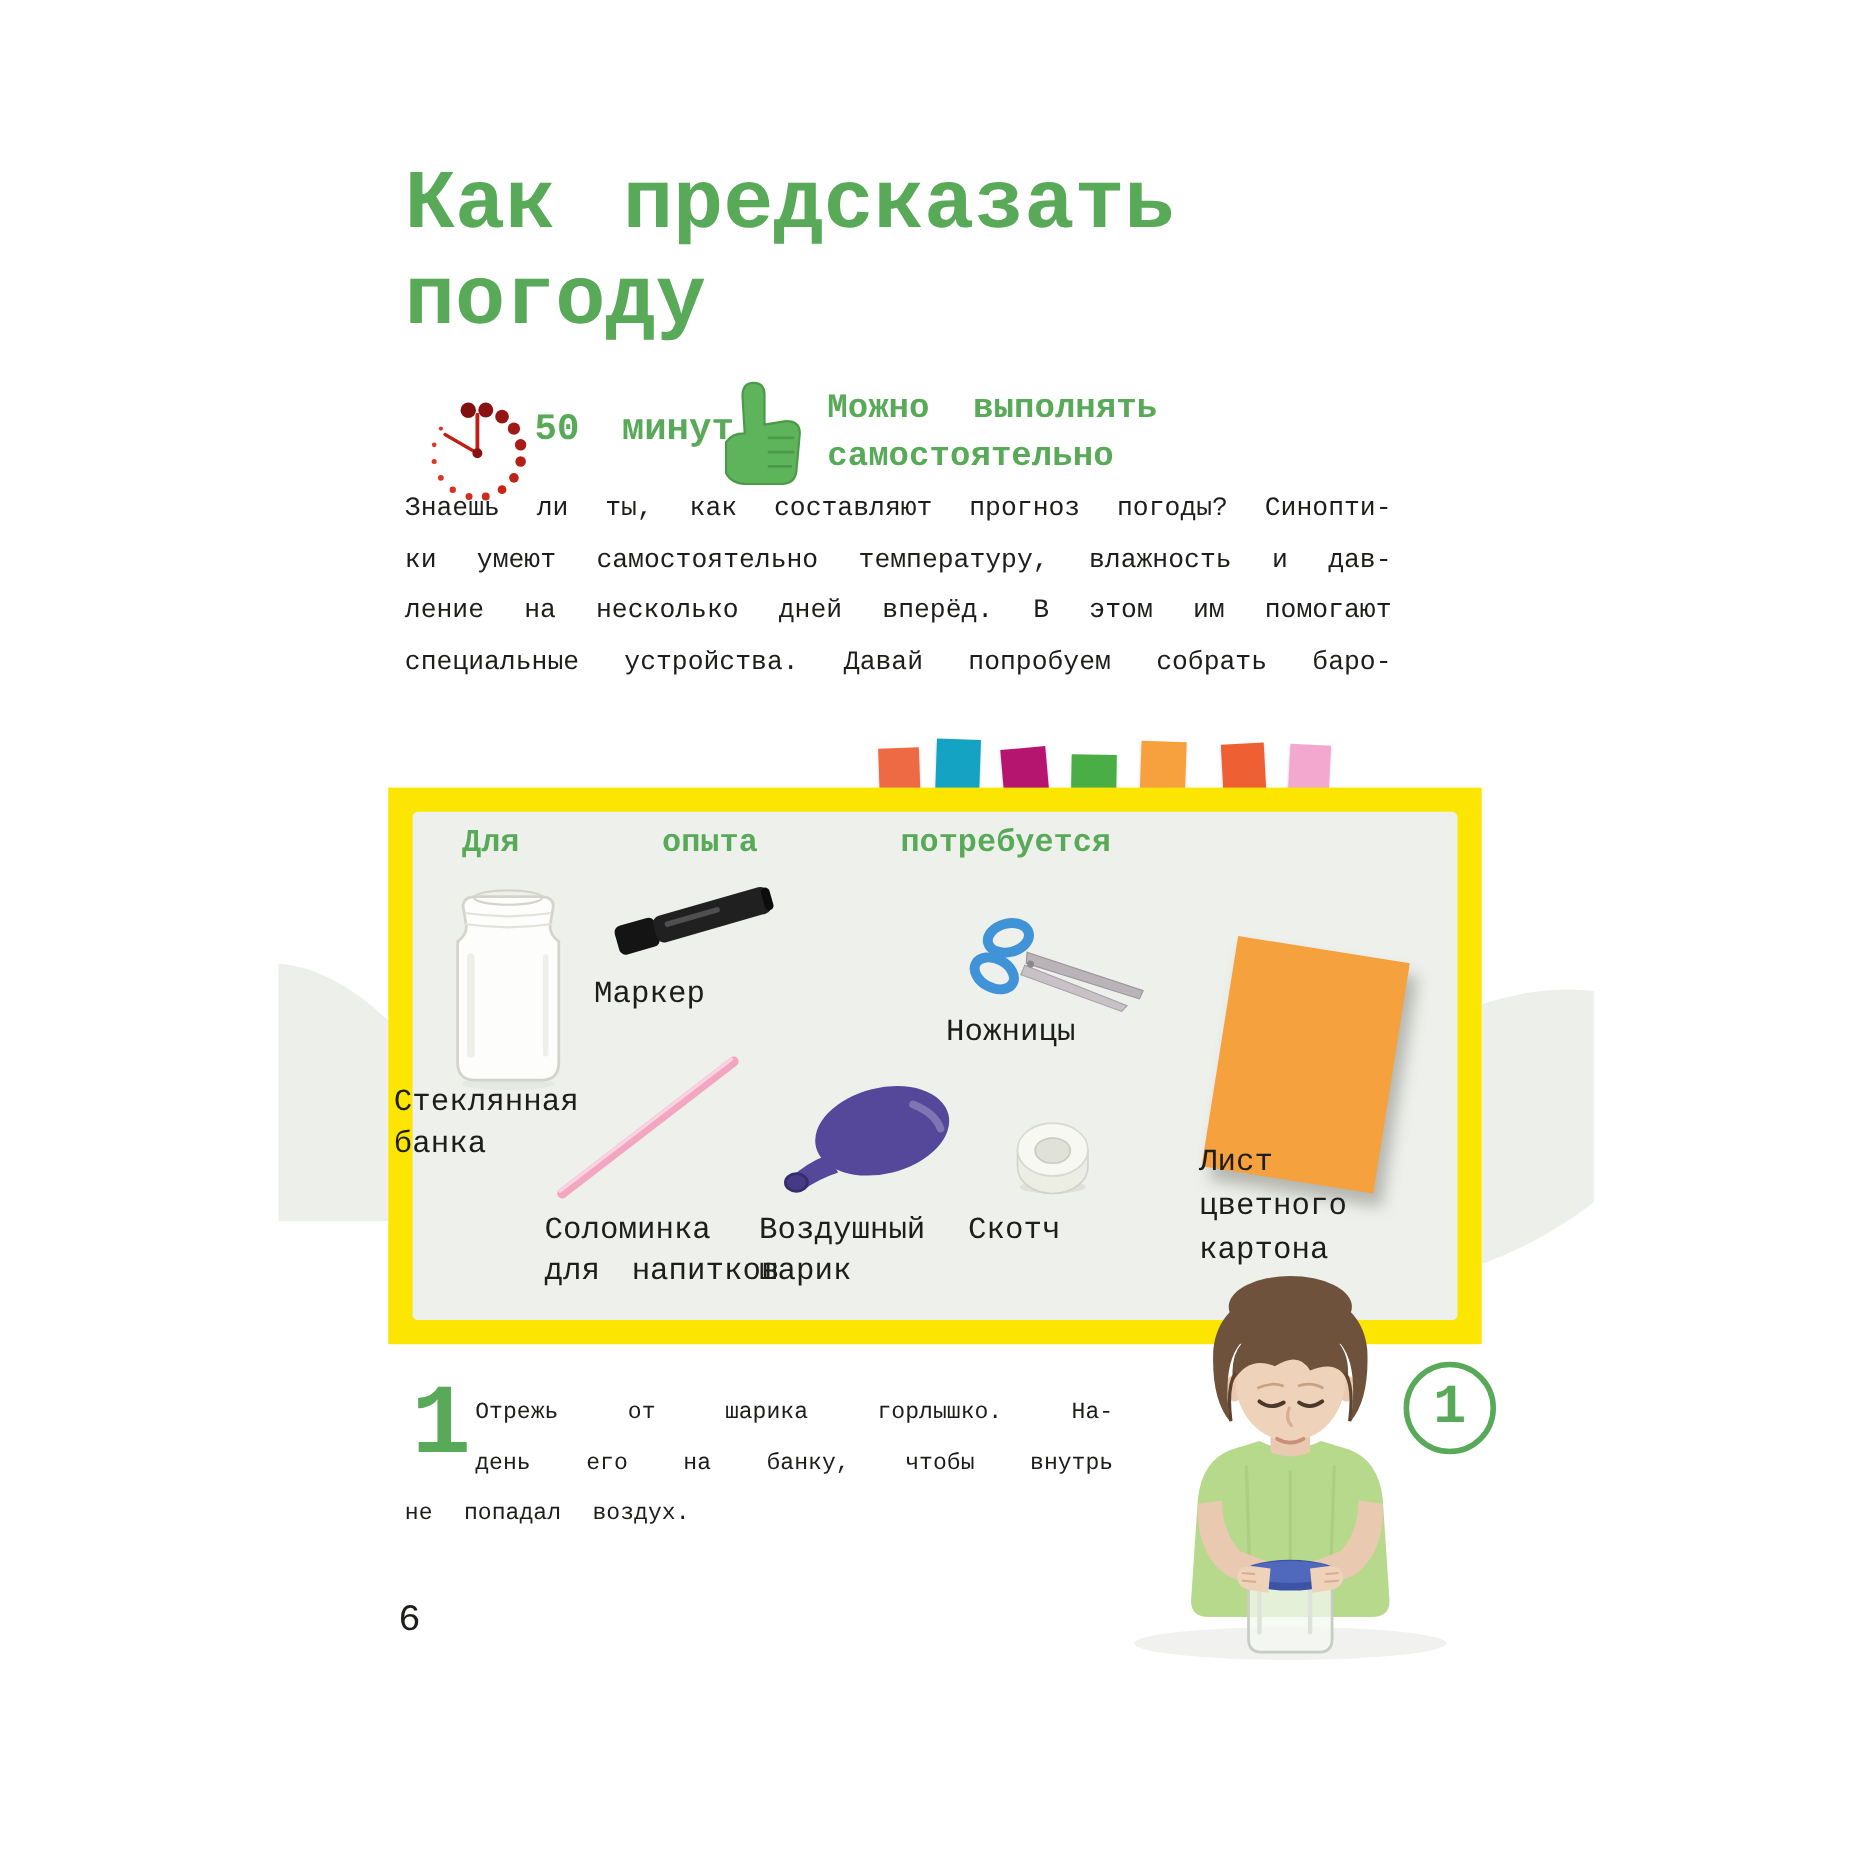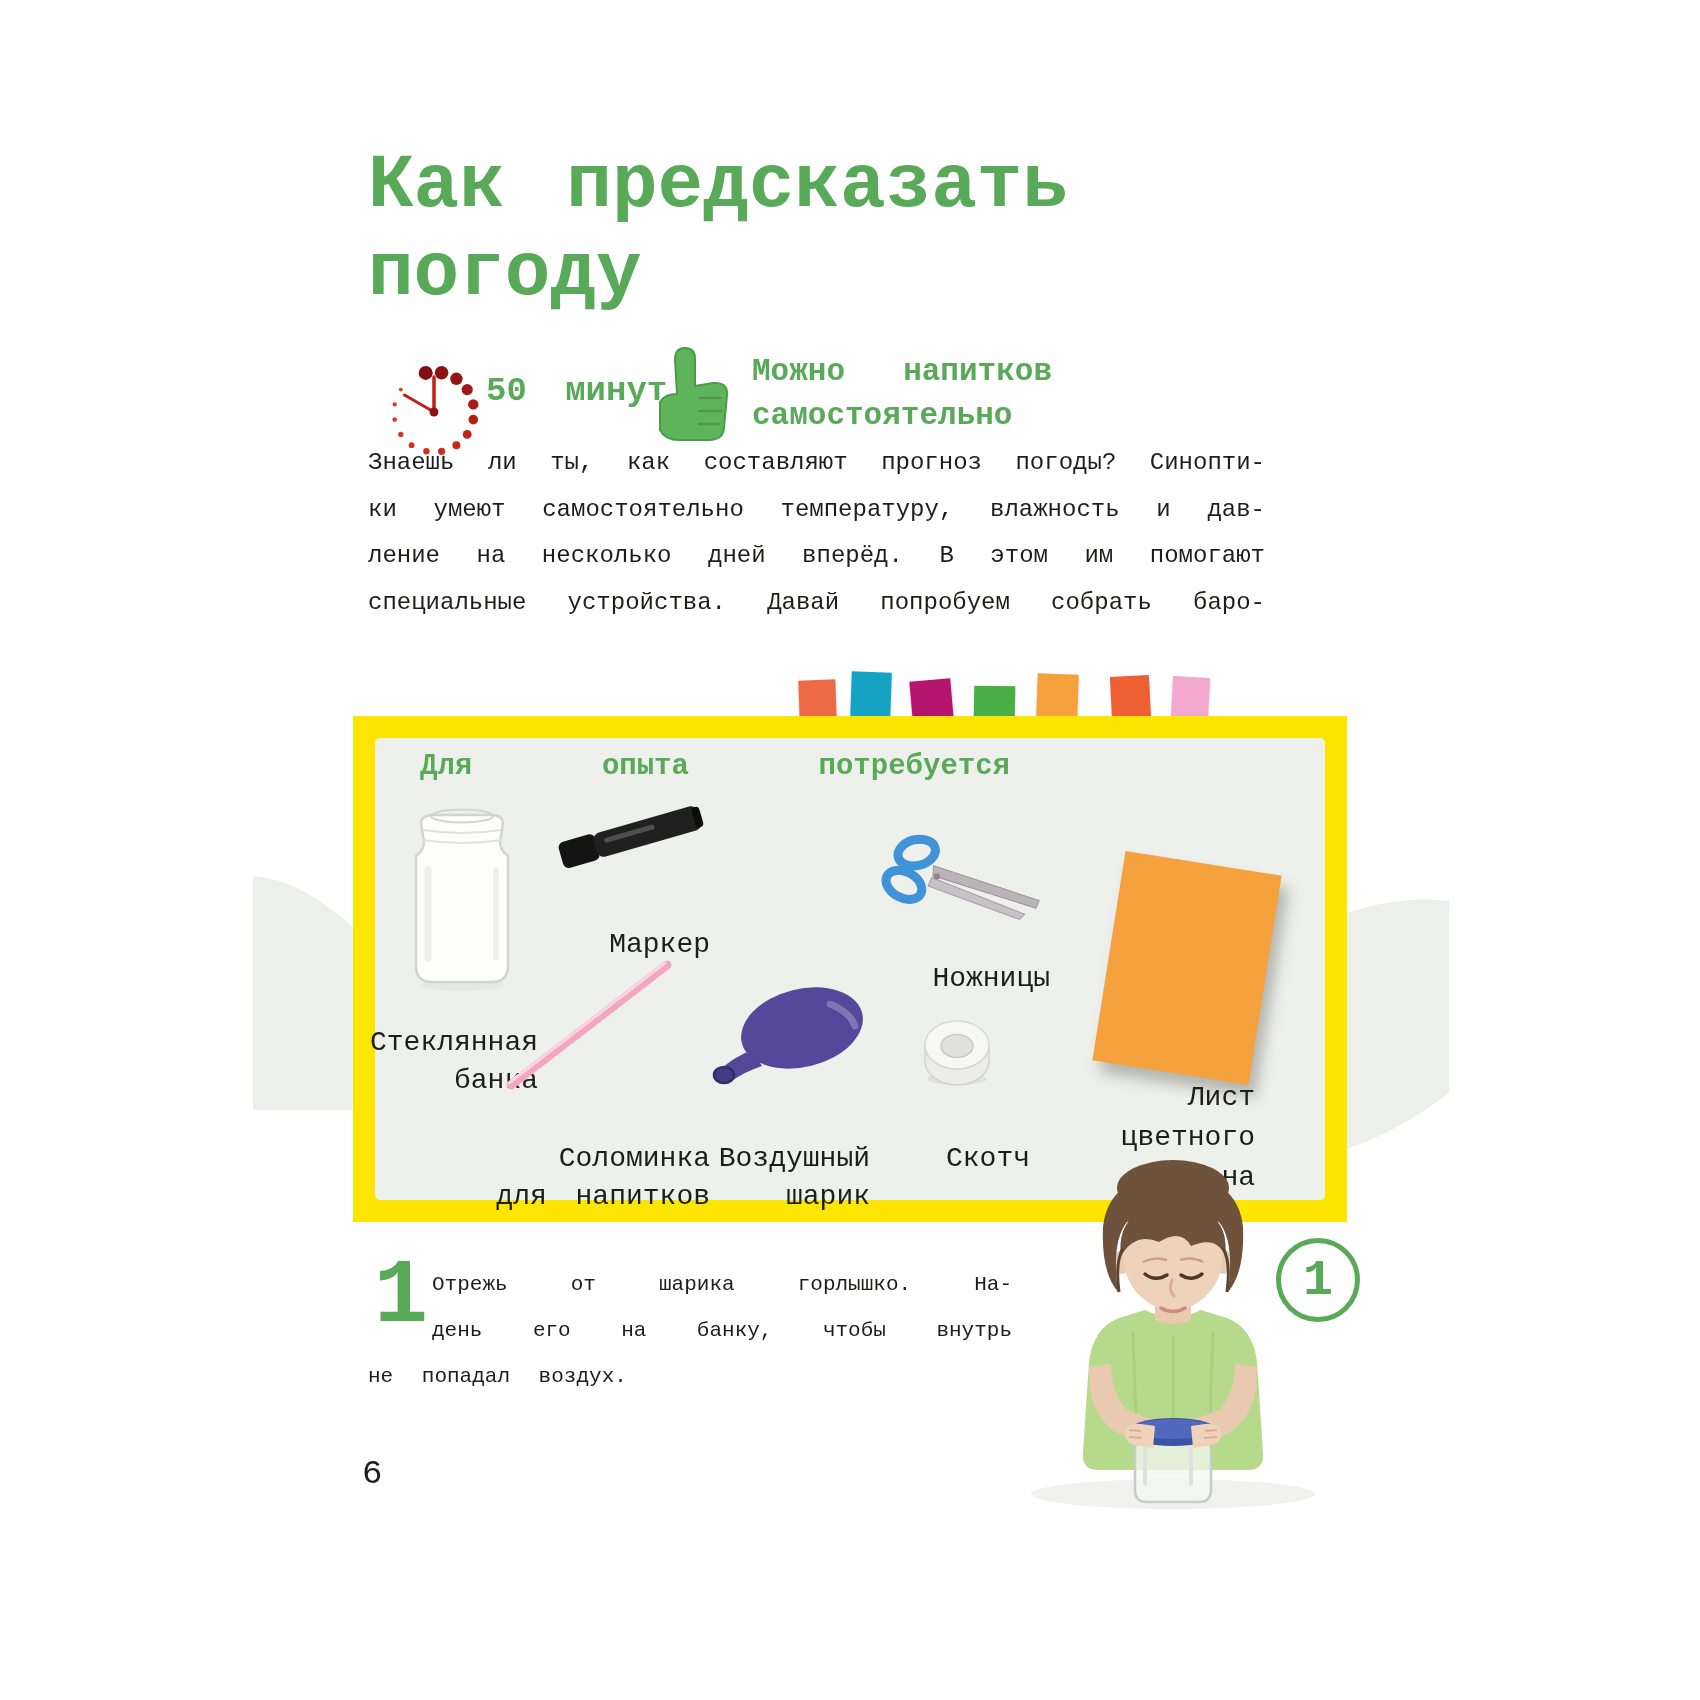--- a/index.html
+++ b/index.html
@@ -24,21 +24,21 @@
   .intro{left:368px;top:440px;width:897px;font-size:24px;line-height:46.5px;}
   .intro div{text-align:justify;text-align-last:justify;}
 
   
   .tab{position:absolute;z-index:1;box-shadow:0 2px 3px rgba(0,0,0,.18);}
 
   
   .ybox{left:353px;top:716px;width:994px;height:506px;background:var(--yellow,#fce500);z-index:2;}
   .panel{position:absolute;left:22px;top:22px;right:22px;bottom:22px;background:var(--panel,#eef0ec);border-radius:5px;}
   .mat-heading{left:67px;top:34px;width:590px;font-size:29px;font-weight:bold;color:var(--green,#58a958);text-align:justify;text-align-last:justify;}
-  .item-label{font-size:28px;line-height:38px;color:var(--text,#1d1d1b);text-align:right;margin-top:40px;}
+  .item-label{font-size:28px;line-height:38px;color:var(--text,#1d1d1b);text-align:left;}
   .cardboard{left:755px;top:146px;width:158px;height:212px;background:#f5a13d;transform:rotate(9deg);box-shadow:9px 11px 14px rgba(110,110,100,.45);}
 
   
   .step-digit{left:374px;top:1252px;font-size:90px;line-height:90px;font-weight:bold;color:var(--green,#58a958);}
   .step-text{left:368px;top:1262px;width:644px;font-size:21px;line-height:46px;}
   .step-text .ind{margin-left:64px;text-align:justify;text-align-last:justify;}
   .step-text .full{margin-left:0;word-spacing:16px;}
   .step-badge{
     left:1276px;top:1238px;width:84px;height:84px;border:5px solid var(--green,#58a958);
     border-radius:50%;box-sizing:border-box;display:flex;align-items:center;justify-content:center;
@@ -89,21 +89,21 @@
     <line x1="54" y1="60" x2="24.5" y2="43" stroke="#c02014" stroke-width="3" stroke-linecap="round"></line>
     <circle cx="54" cy="60" r="4.5" fill="#8a1212"></circle>
   </svg>
   <div class="abs duration">50 минут</div>
 
   <svg class="abs thumb" width="88" height="102" viewBox="0 0 88 102">
     <path d="M32,52 L30,18 Q30,6 40,6 Q50,6 50,17 L50,44 L68,41 Q83,40 82,53 L79,86 Q78,98 64,98 L34,98 Q20,98 15,88 L15,60 Q20,52 32,52 Z" fill="#5eb45b" stroke="#4c9a49" stroke-width="2"></path>
     <path d="M53,56 h24 M53,69 h24 M53,82 h22" stroke="#4c9a49" stroke-width="2.5" fill="none"></path>
   </svg>
   <div class="abs independence">
-    <div class="jline">Можно напитков</div>
+    <div class="jline">Можно выполнять</div>
     <div>самостоятельно</div>
   </div>
 
   <div class="abs intro">
     <div>Знаешь ли ты, как составляют прогноз погоды? Синопти-</div>
     <div>ки умеют самостоятельно температуру, влажность и дав-</div>
     <div>ление на несколько дней вперёд. В этом им помогают</div>
     <div>специальные устройства. Давай попробуем собрать баро-</div>
   </div>
 

